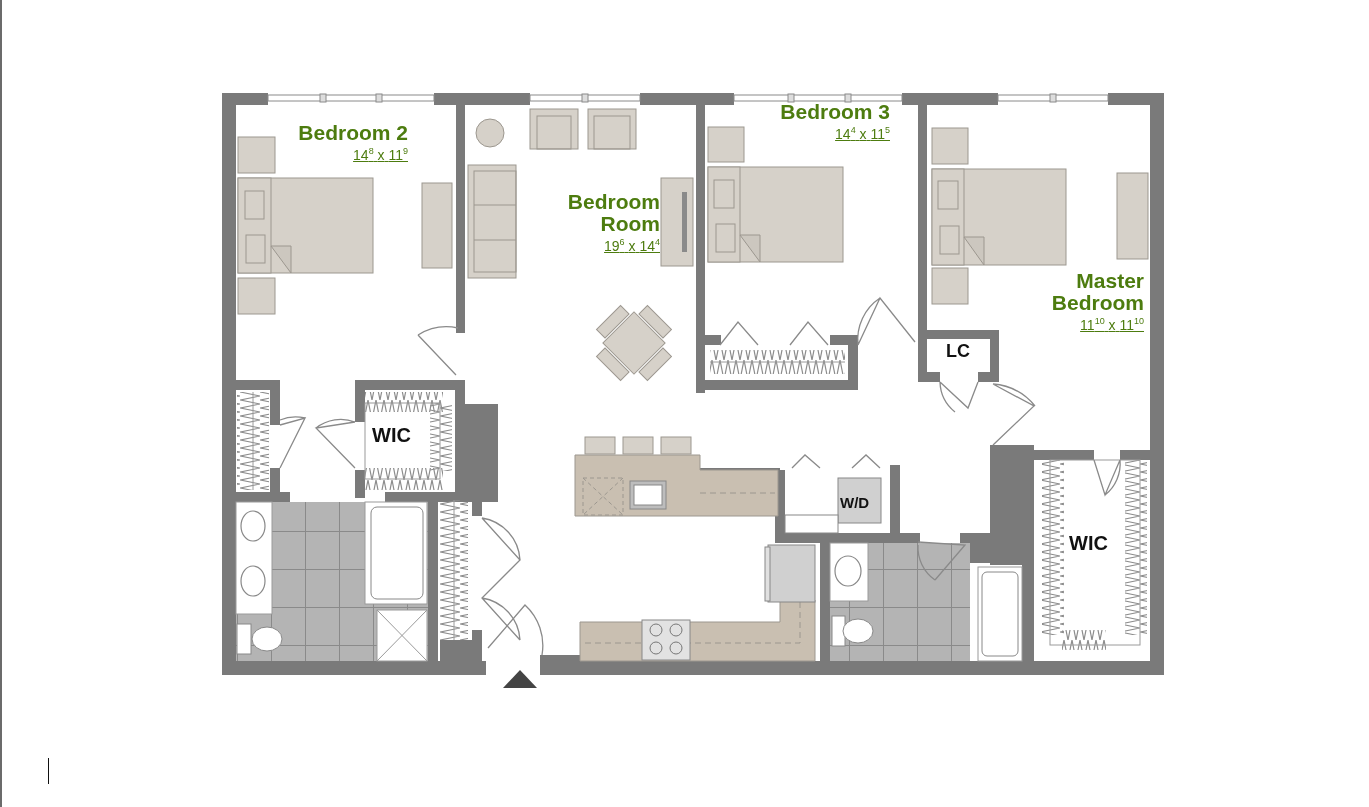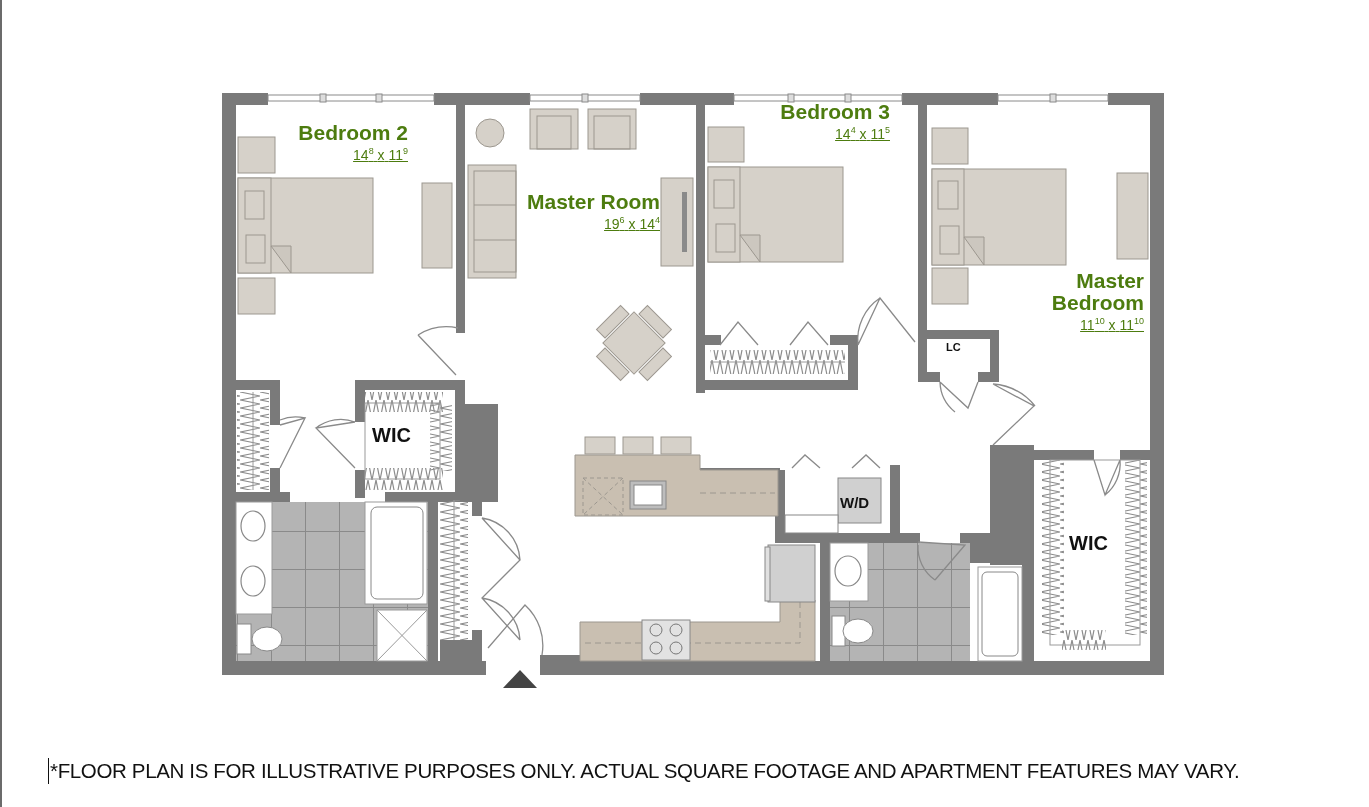--- a/index.html
+++ b/index.html
@@ -265,21 +265,21 @@
 <div class="room-label" style="left:282px; top:122px; width:126px;">
   <div class="room-name">Bedroom 2</div>
   <div class="room-dims">
     <span>14</span><sup>8</sup>
     <span>x</span>
     <span>11</span><sup>9</sup>
   </div>
 </div>
 
 <div class="room-label" style="left:520px; top:191px; width:140px;">
-  <div class="room-name">Master Room</div>
+  <div class="room-name">Bedroom Room</div>
   <div class="room-dims">
     <span>19</span><sup>6</sup>
     <span>x</span>
     <span>14</span><sup>4</sup>
   </div>
 </div>
 
 <div class="room-label" style="left:760px; top:101px; width:130px;">
   <div class="room-name">Bedroom 3</div>
   <div class="room-dims">
@@ -294,16 +294,16 @@
   <div class="room-name">Bedroom</div>
   <div class="room-dims">
     <span>11</span><sup>10</sup>
     <span>x</span>
     <span>11</span><sup>10</sup>
   </div>
 </div>
 
 <div class="small-label" style="left:372px; top:424px; font-size:20px;">WIC</div>
 <div class="small-label" style="left:1069px; top:532px; font-size:20px;">WIC</div>
-<div class="small-label" style="left:946px; top:341px; font-size:11px;">LC</div>
+<div class="small-label" style="left:946px; top:341px; font-size:18px;">LC</div>
 <div class="small-label" style="left:840px; top:494px; font-size:15px;text-align:right;">W/D</div>
 
-<div class="disclaimer"><span class="caret"></span><span>*FLOOR PLAN IS FOR ILLUSTRATIVE PURPOSES ONLY.  ACTUAL SQUARE FOOTAGE AND APARTMENT FEATURES MAY VARY.</span></div>
+<div class="disclaimer"><span class="caret"></span></div>
 
 </body></html>

